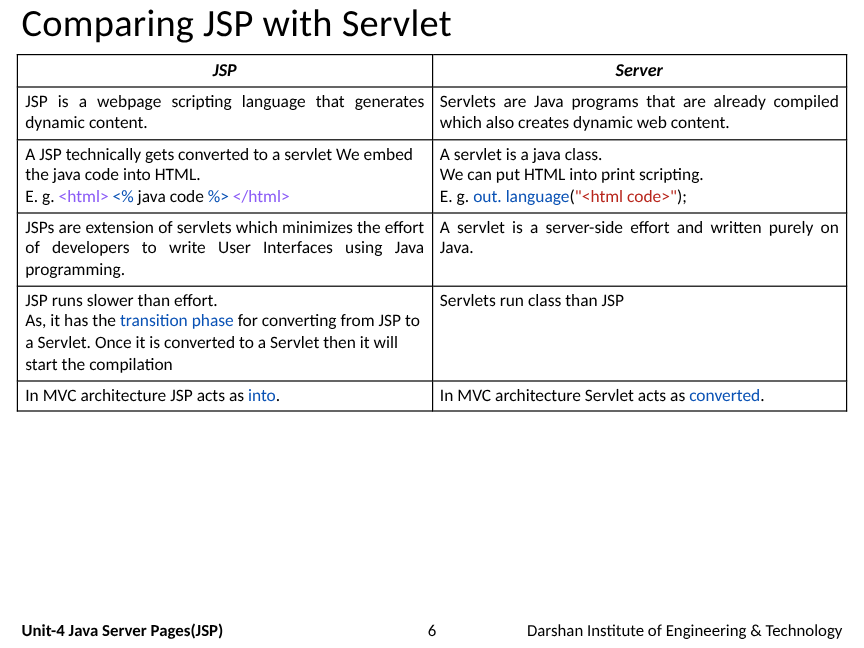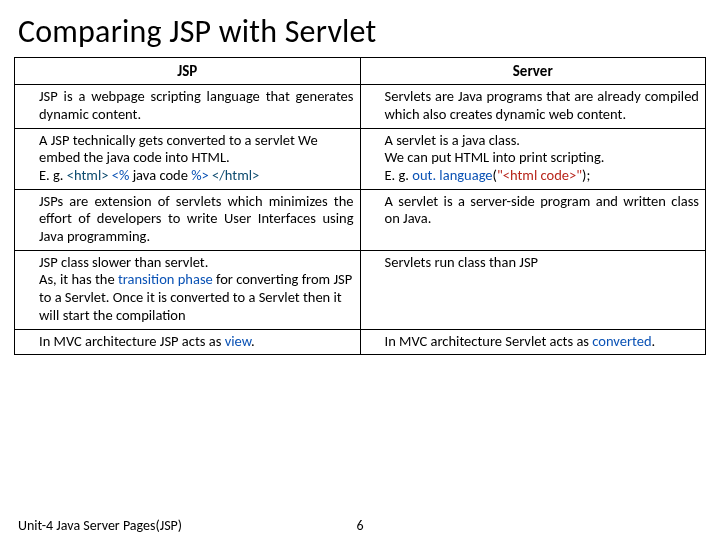--- a/index.html
+++ b/index.html
@@ -8,60 +8,61 @@
     height: 540px;
     background: #fff;
     font-family: Calibri, Arial, sans-serif;
     color: #000;
     position: relative;
     overflow: hidden;
   }
   .title {
     font-size: 32px;
     font-weight: 400;
-    padding: 12px 18px 6px 18px;
+    padding: 0 18px 6px 18px;
     letter-spacing: 0.2px;
   }
   .table-wrap {
     padding: 0 14px;
   }
   table {
     width: 100%;
     border-collapse: collapse;
     table-layout: fixed;
   }
   th, td {
     border: 1px solid #000;
     vertical-align: top;
-    padding: 3px 6px 4px 24px;
+    padding: 3px 6px 4px 6px;
     font-size: 14.5px;
     line-height: 1.22;
   }
   th {
     font-weight: 700;
     text-align: center;
     padding: 4px 1px;
     font-size: 15px;
+    font-style: italic;
   }
   .justify { text-align: justify; }
-  .green { color: #0c4a6e; }
+  .green { color: #8b5cf6; }
   .blue  { color: #0a52b5; }
   .red   { color: #b8261c; }
   .footer {
     position: absolute;
     left: 0;
     bottom: 6px;
     width: 100%;
     display: flex;
     align-items: center;
     justify-content: space-between;
     padding: 0 18px;
     font-size: 14px;
   }
-  .footer-left { font-weight: 400; }
+  .footer-left { font-weight: 700; }
   .footer-center {
     position: absolute;
     left: 50%;
     transform: translateX(-50%);
     font-size: 14px;
   }
   .footer-right { font-weight: 400; }
 </style>
 </head>
 <body>
@@ -94,40 +95,41 @@
             <div>A servlet is a java class.</div>
             <div>We can put HTML into print scripting.</div>
             <div>E. g. <span class="blue">out. language</span>(<span class="red">"&lt;html code&gt;"</span>);</div>
           </td>
         </tr>
         <tr>
           <td>
             <div class="justify">JSPs are extension of servlets which minimizes the effort of developers to write User Interfaces using Java programming.</div>
           </td>
           <td>
-            <div class="justify">A servlet is a server-side program and written class on Java.</div>
+            <div class="justify">A servlet is a server-side effort and written purely on Java.</div>
           </td>
         </tr>
         <tr>
           <td>
-            <div>JSP class slower than servlet.</div>
+            <div>JSP runs slower than effort.</div>
             <div>As, it has the <span class="blue">transition phase</span> for converting from JSP to a Servlet. Once it is converted to a Servlet then it will start the compilation</div>
           </td>
           <td>
             <div>Servlets run class than JSP</div>
           </td>
         </tr>
         <tr>
           <td>
-            <div>In MVC architecture JSP acts as <span class="blue">view</span>.</div>
+            <div>In MVC architecture JSP acts as <span class="blue">into</span>.</div>
           </td>
           <td>
             <div class="justify">In MVC architecture Servlet acts as <span class="blue">converted</span>.</div>
           </td>
         </tr>
       </tbody>
   </table>
 </div>
 
 <div class="footer">
   <span class="footer-left">Unit-4 Java Server Pages(JSP)</span>
   <span class="footer-center">6</span>
+  <span class="footer-right">Darshan Institute of Engineering &amp; Technology</span>
 </div>
 
 </body></html>

